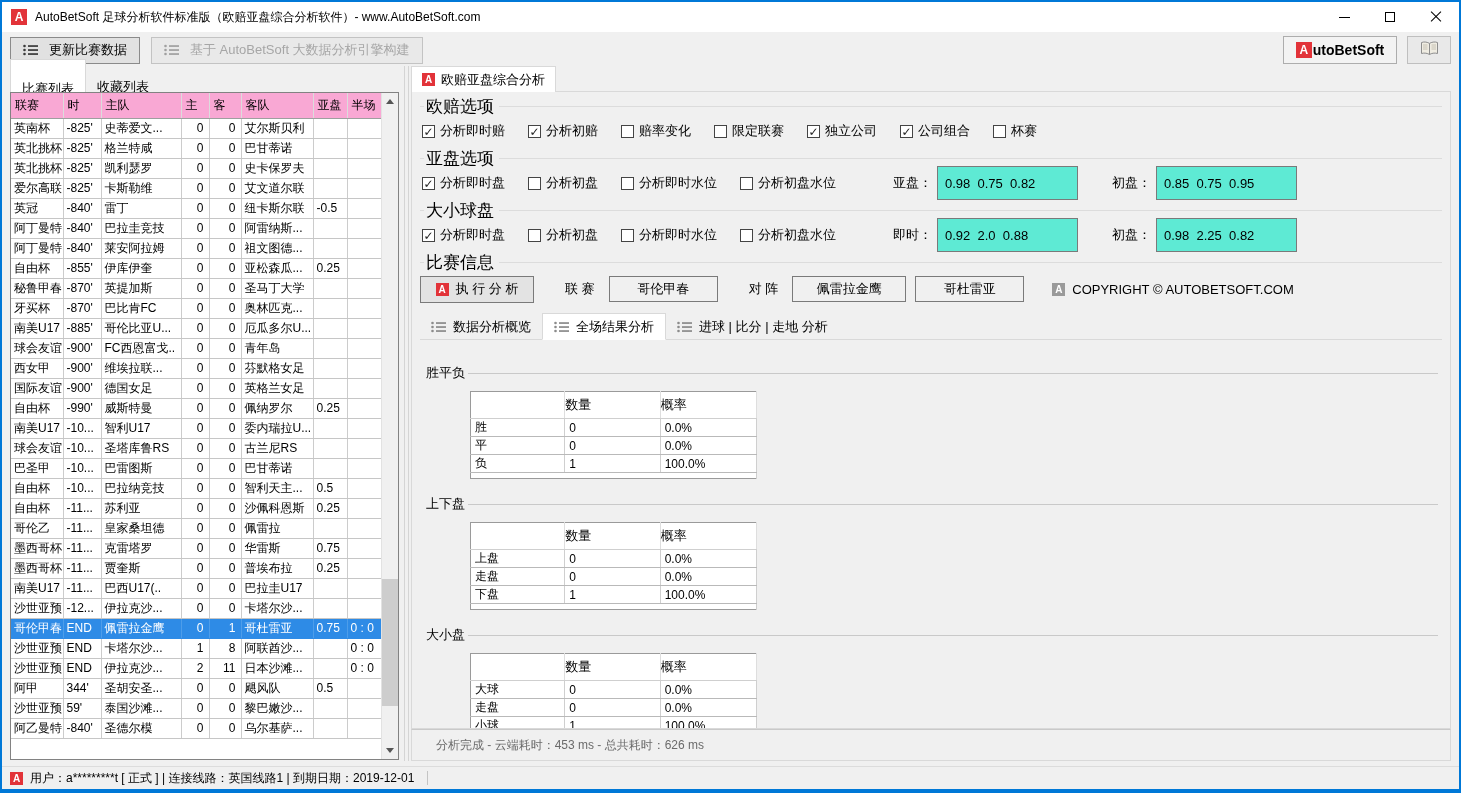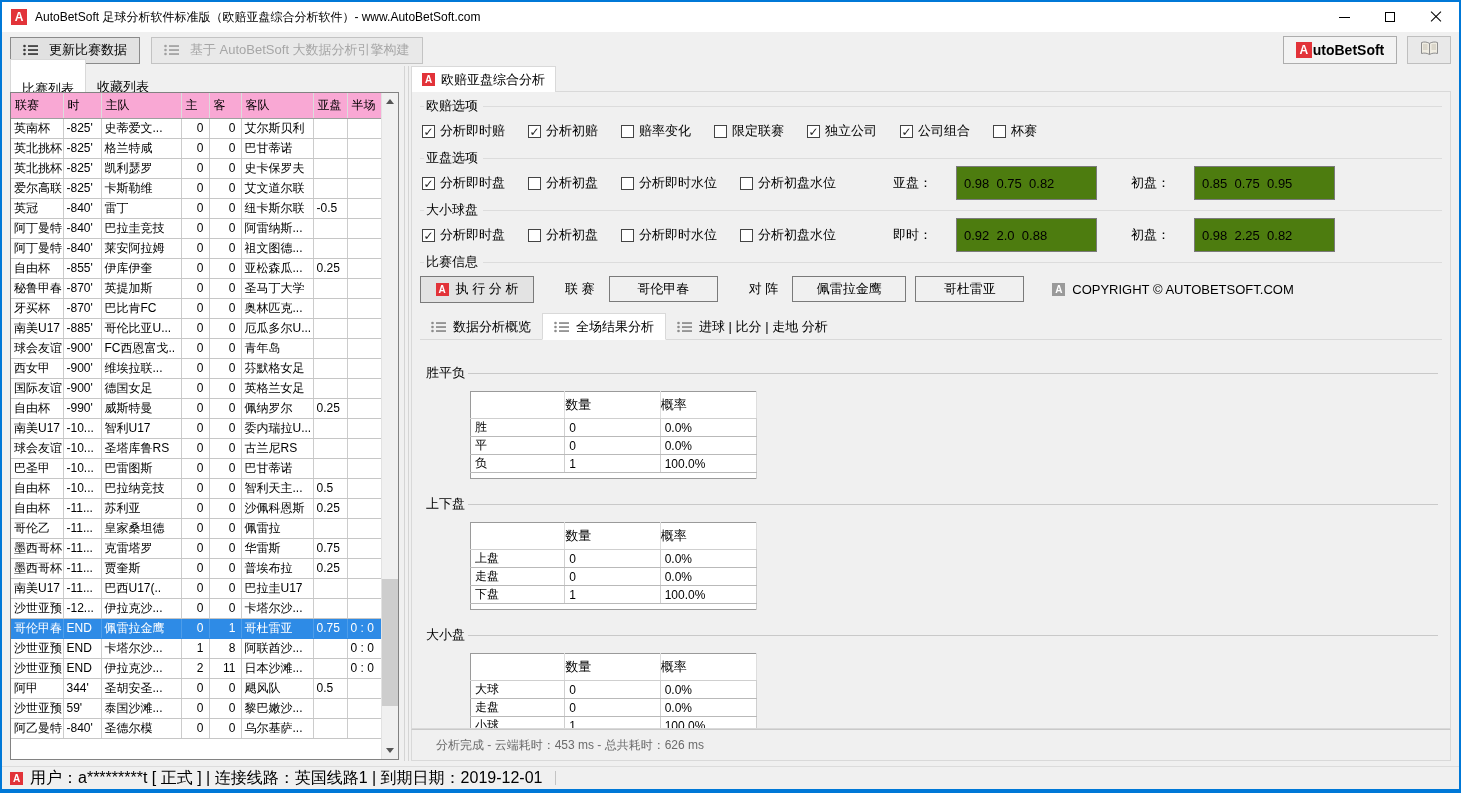--- a/index.html
+++ b/index.html
@@ -71,32 +71,32 @@
   .rp-tab { position:relative; z-index:2; display:inline-flex; align-items:center; gap:6px; height:26px;
             padding:0 10px; background:#fff; border:1px solid #d9d9d9; border-bottom:none; font-size:13px; }
   .rp-body { position:absolute; top:25px; left:0; right:0; bottom:32px; background:#f0f0f0;
              border:1px solid #d9d9d9; padding:0 8px; overflow:hidden; }
   .rp-status { position:absolute; bottom:0; left:0; right:0; height:32px; line-height:30px;
                border:1px solid #d9d9d9; border-top:1px solid #c9c9c9; color:#6b6b6b; padding-left:24px; background:#f0f0f0; }
 
   .group-head { display:flex; align-items:center; height:18px; margin-top:5px; }
   .group-line { flex:1; height:1px; background:#dcdcdc; }
   .group-line.pre { flex:0 0 4px; }
-  .group-title { padding:0 5px 0 2px; font-size:13px; }
+  .group-title { padding:0 5px 0 2px; font-size:17px; }
 
   .check-row { display:flex; align-items:center; height:26px; margin:3px 0 2px 2px; }
   .cb-list { display:flex; align-items:center; }
   .cb { display:flex; align-items:center; margin-right:23px; cursor:default; }
   .cb .box { width:13px; height:13px; border:1px solid #444; background:#fff; margin-right:5px;
              font-size:12px; line-height:12px; text-align:center; color:#222; }
   .cb .box.on::after { content:"✓"; }
   .cb-label { font-size:13px; }
   .field { display:flex; align-items:center; margin-left:34px; }
   .field-label { margin-right:5px; font-size:13px; }
-  .field-input { width:141px; height:24px; border:1px solid #7a7a7a; background:#4d7c0f; font:13px "Liberation Sans","DejaVu Sans",sans-serif; padding:16px 7px;margin-left:19px; }
+  .field-input { width:141px; height:24px; border:1px solid #7a7a7a; background:#5eead4; font:13px "Liberation Sans","DejaVu Sans",sans-serif; padding:16px 7px; }
 
   .match-row { display:flex; align-items:center; height:32px; margin-top:2px; }
   .run-btn { width:114px; height:27px; border:1px solid #7a7a7a; background:#e3e3e3;
              display:flex; align-items:center; justify-content:center; gap:7px; font-size:13px; font-family:inherit; }
   .mg-label { margin-left:31px; font-size:13px; }
   .mg-box { height:26px; border:1px solid #7a7a7a; background:#f0f0f0; display:flex; align-items:center;
             justify-content:center; font-size:13px; width:109px; margin-left:14px; }
   .mg-box.wide { width:114px; }
   .mg-box + .mg-box { margin-left:9px; }
   .copyright { display:flex; align-items:center; gap:7px; margin-left:28px; font-size:13px; }
@@ -113,21 +113,21 @@
   table.rtable { border-collapse:collapse; table-layout:fixed; width:287px; background:#fff;
                  border:1px solid #9a9a9a; margin:9px 0 0 50px; }
   table.rtable th { height:27px; font-weight:normal; font-size:13px; text-align:left;
                     border-right:1px solid #dedede; border-bottom:1px solid #cfcfcf; }
   table.rtable td { height:17px; font-size:12px; padding:0 4px; border-right:1px solid #cfcfcf; border-bottom:1px solid #b9b9b9; }
   tr.tfoot-row td { height:6px; border-bottom:none; }
 
   
   .statusbar { position:absolute; left:0; right:0; bottom:0; height:23px; background:#f0f0f0;
                border-top:1px solid #dcdcdc; display:flex; align-items:center; padding-left:8px; gap:7px; }
-  .status-text { font-size:16px; }
+  .status-text { font-size:12px; }
   .sb-sep { width:1px; height:14px; background:#c4c4c4; margin-left:6px; }
 </style>
 </head>
 <body>
 
 <div class="window">
 
   <div class="titlebar">
     <span class="mini-a">A</span>
     <span class="title-text">AutoBetSoft 足球分析软件标准版（欧赔亚盘综合分析软件）-  www.AutoBetSoft.com</span>

